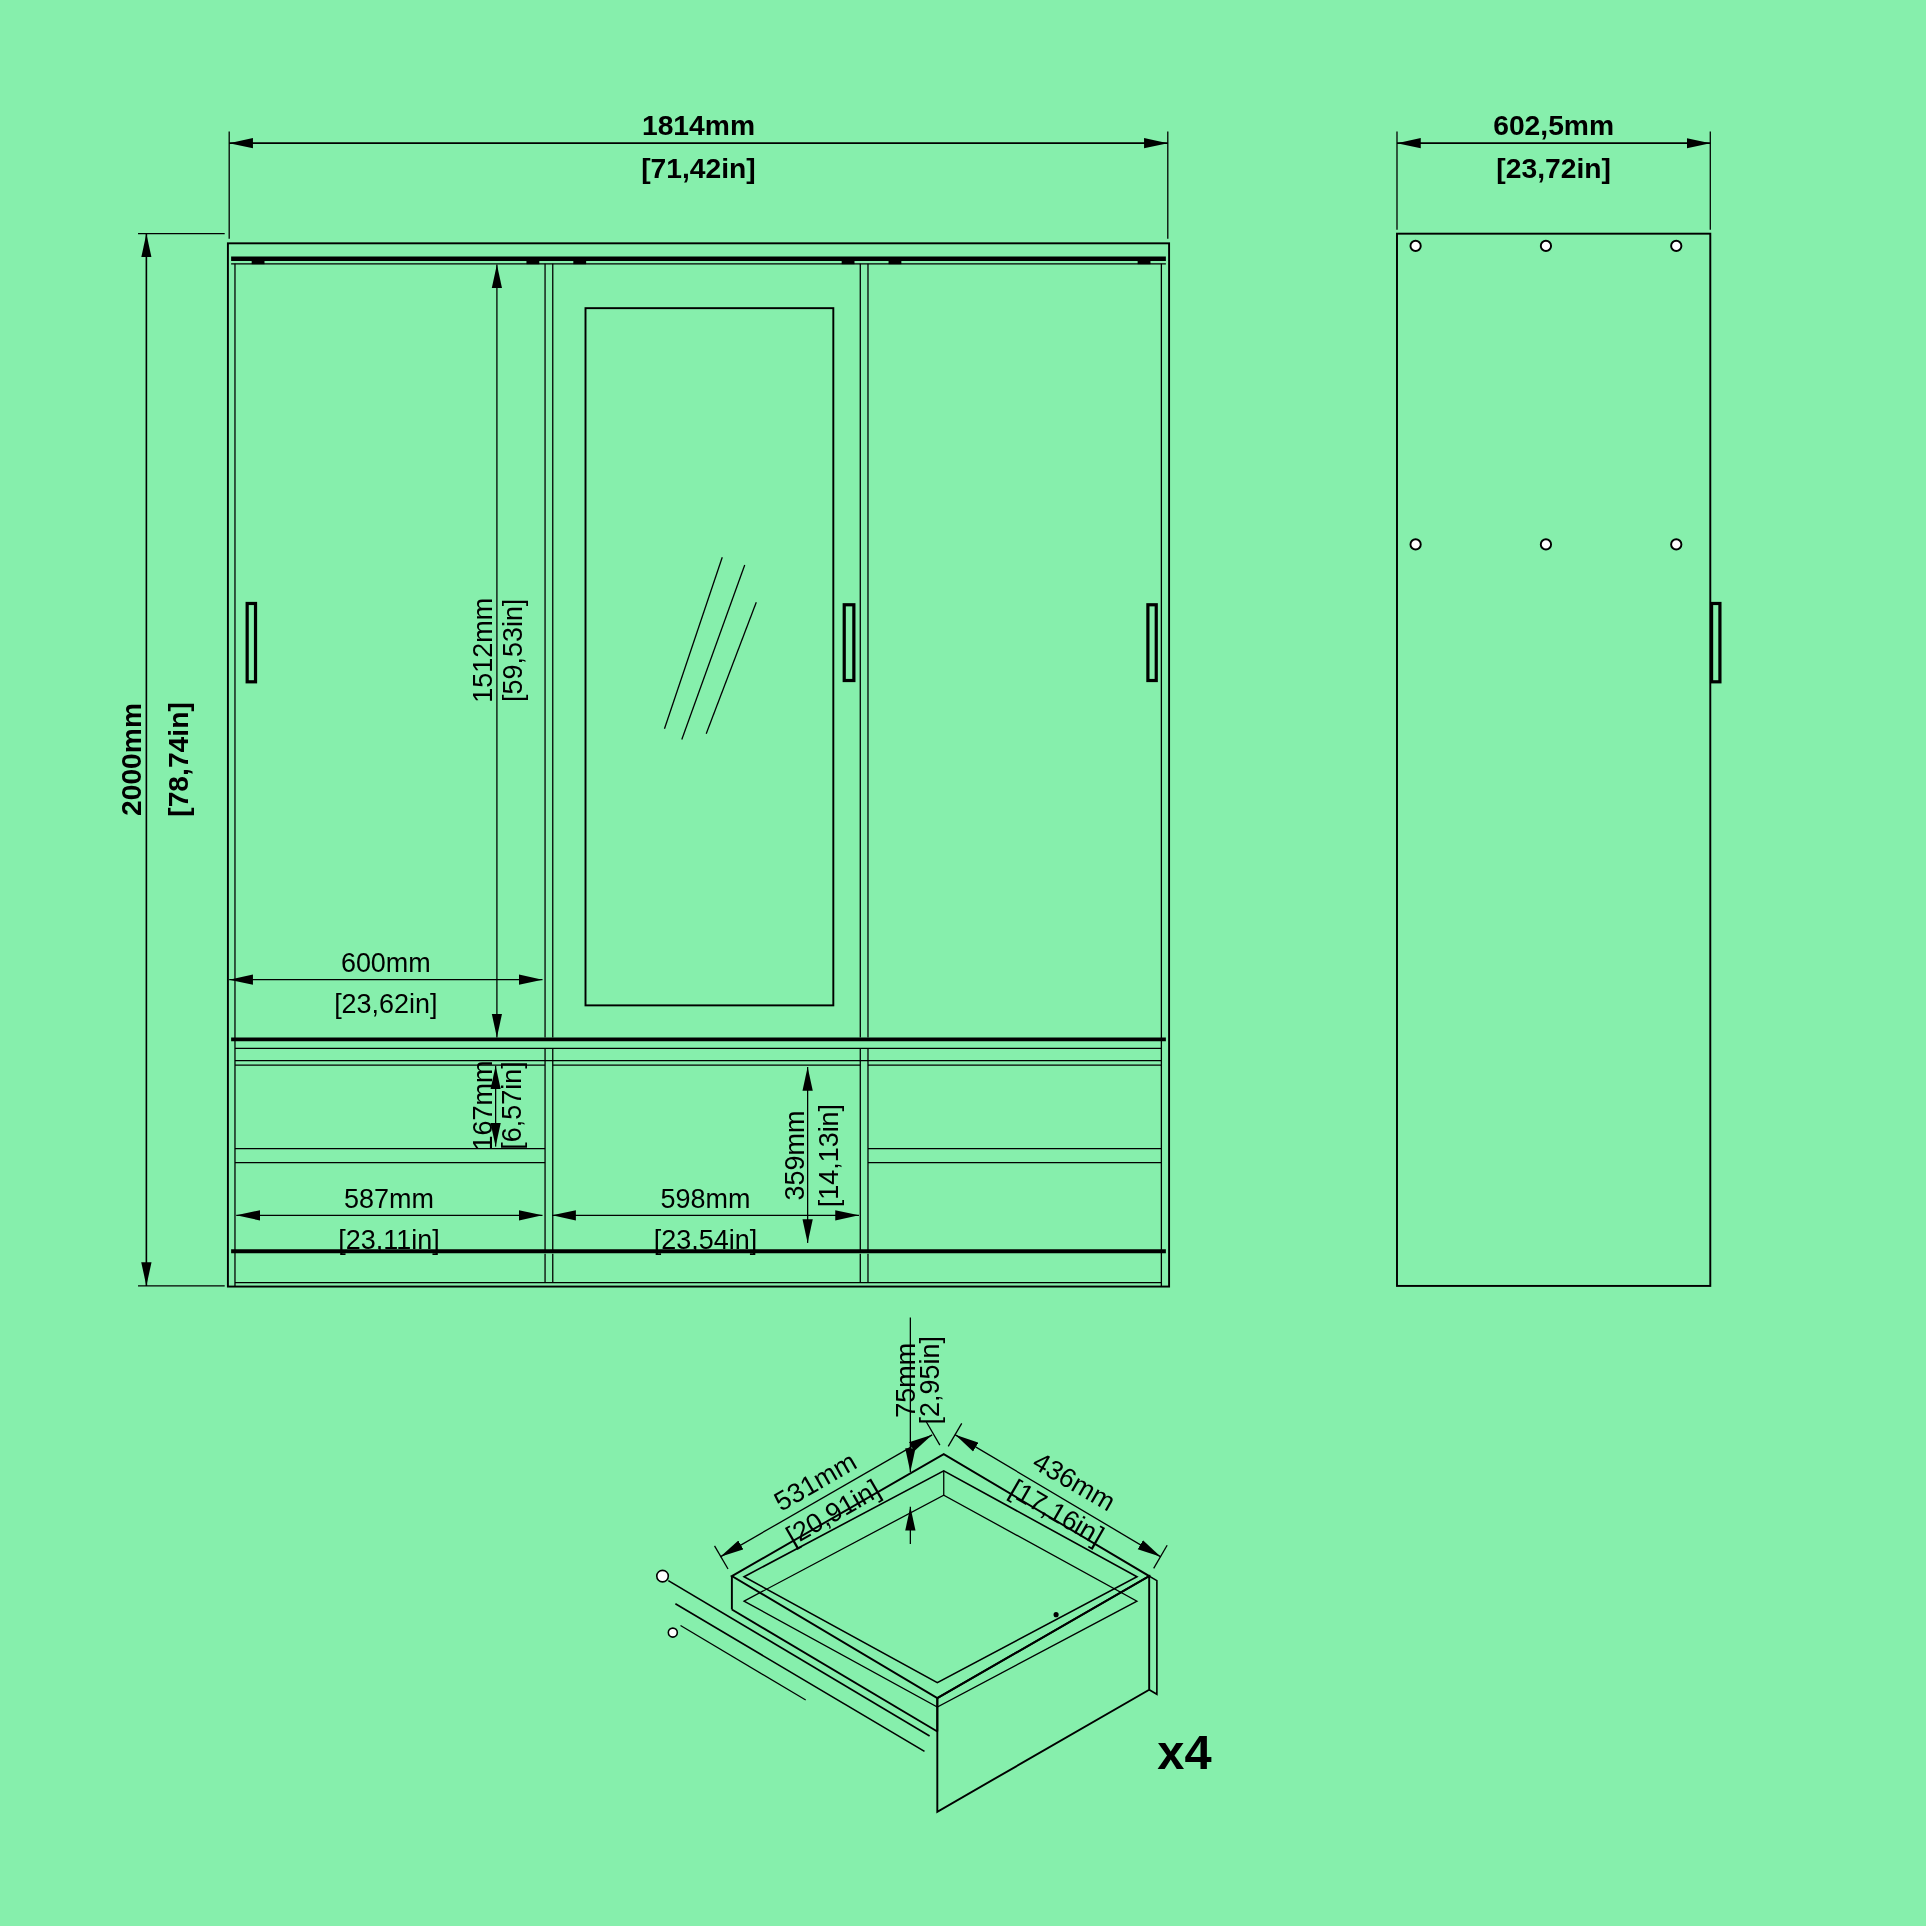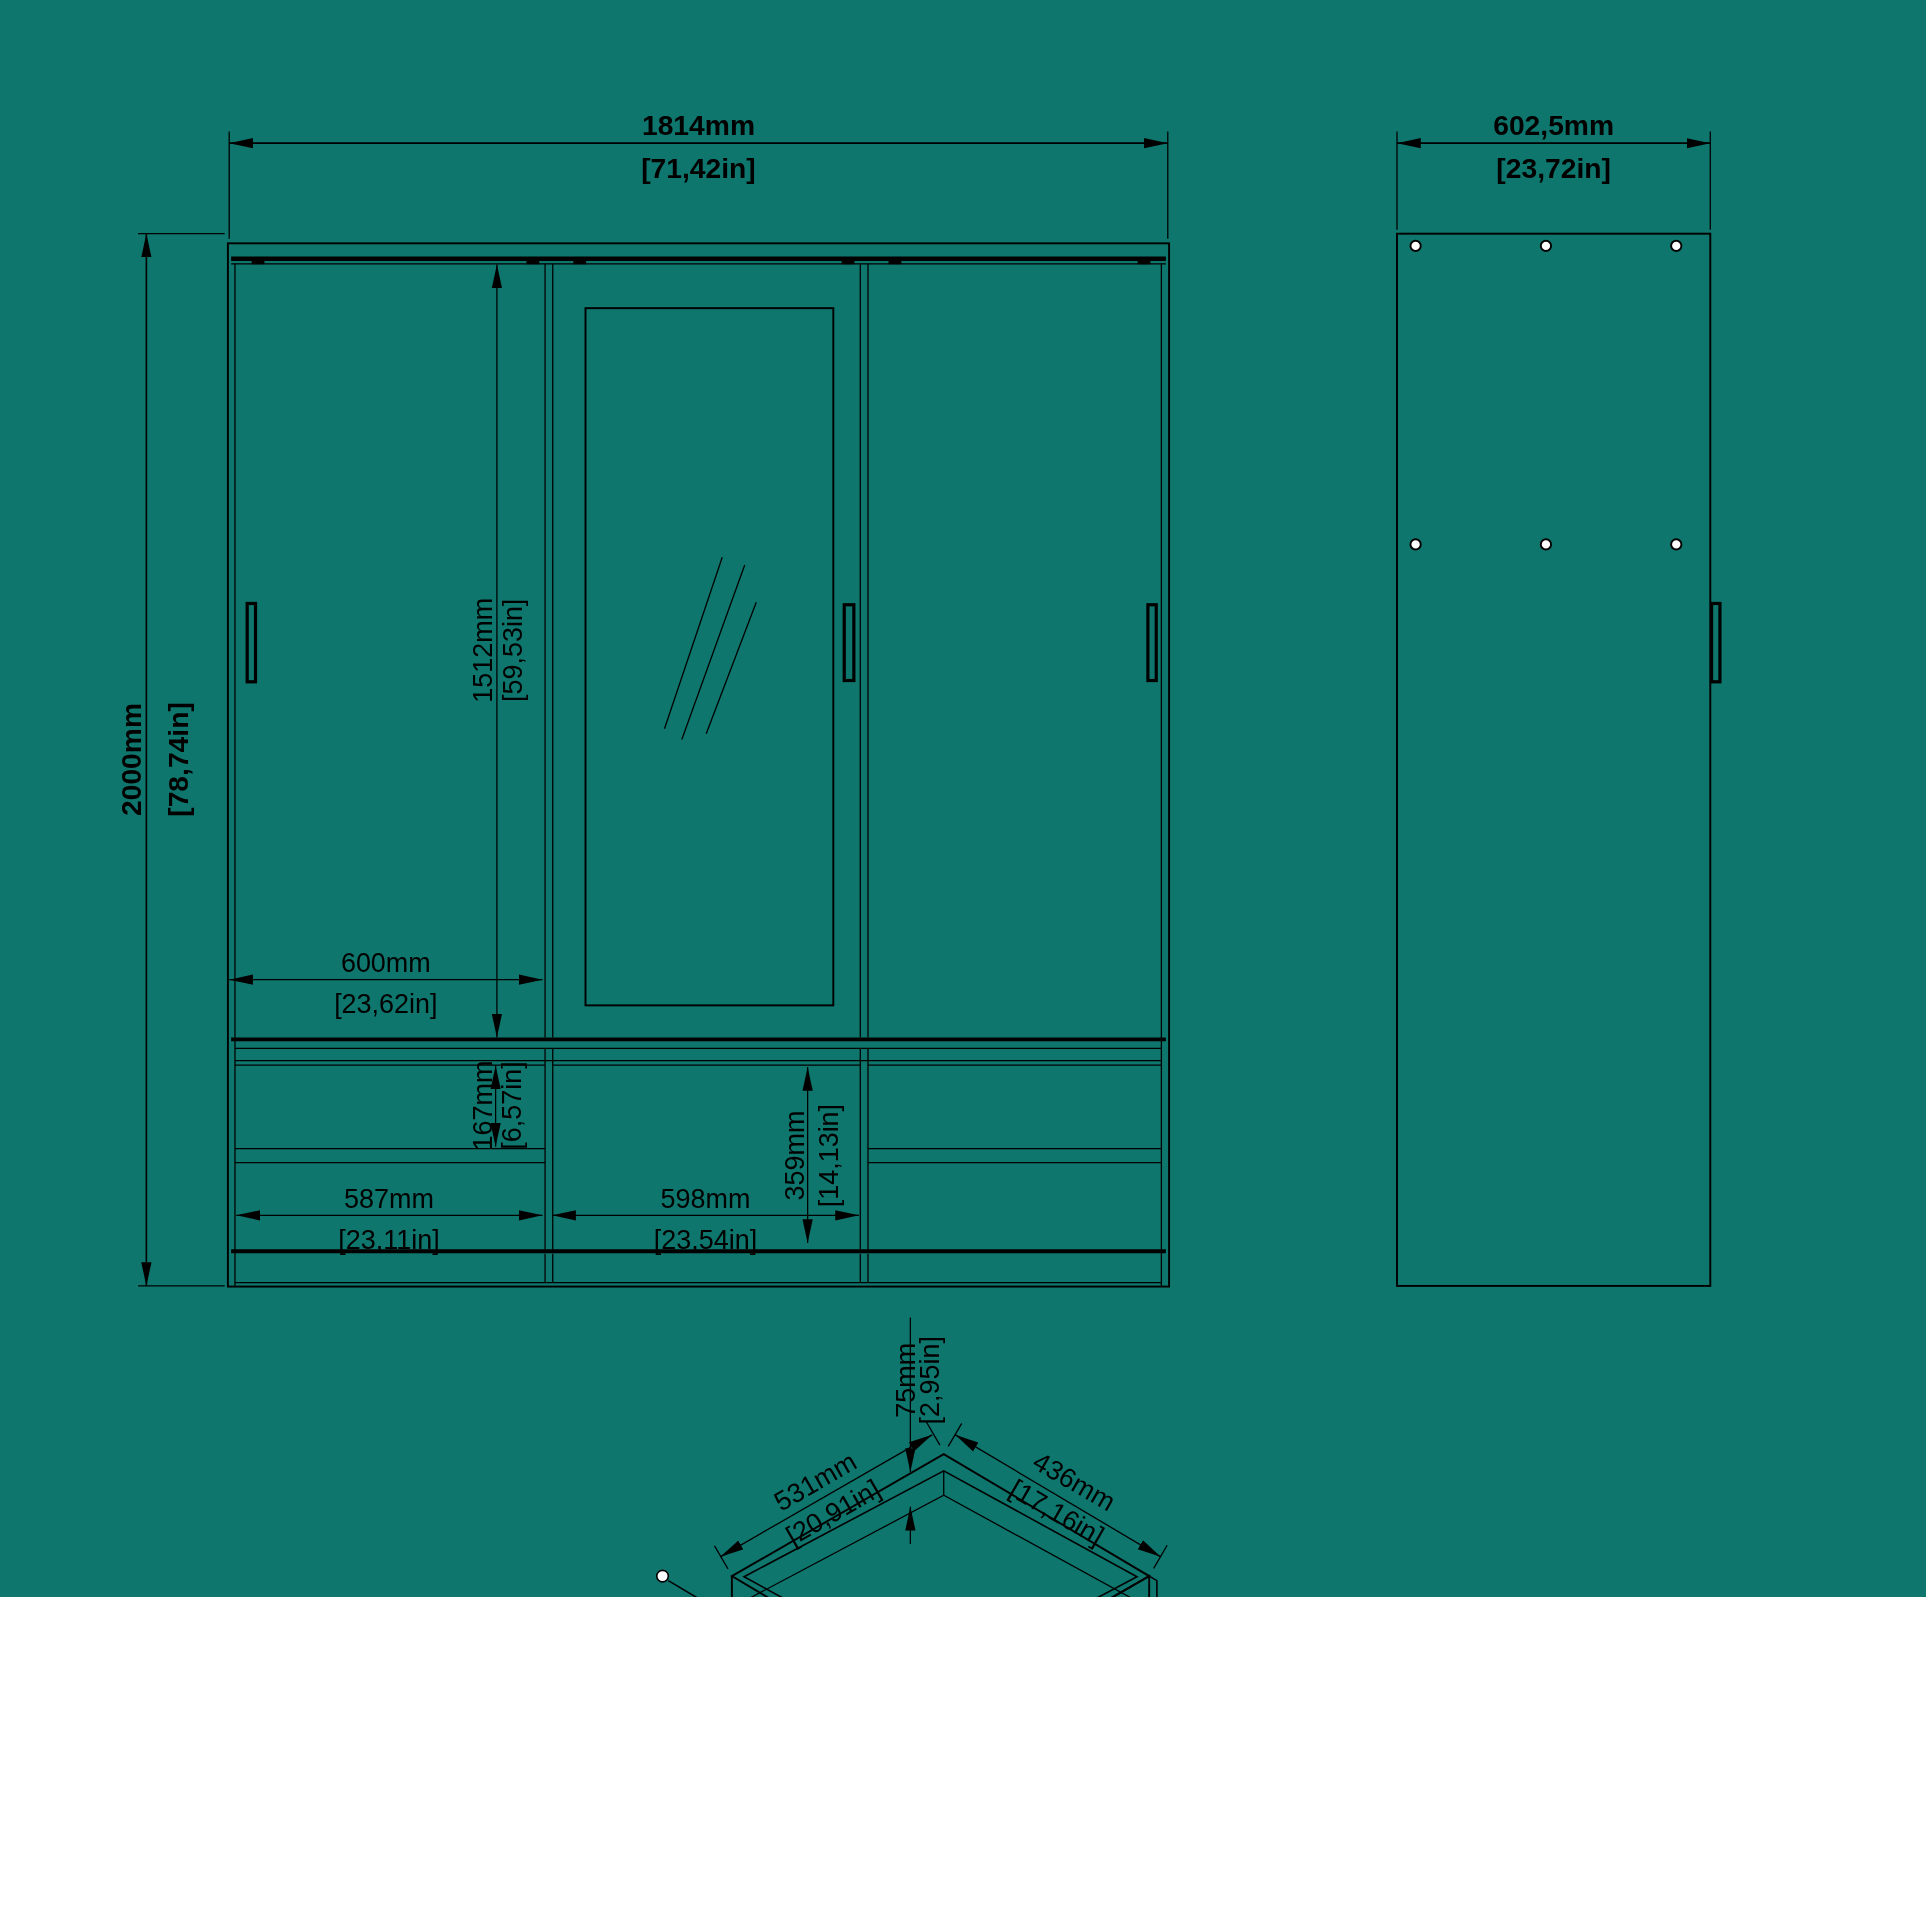--- a/index.html
+++ b/index.html
@@ -1,16 +1,16 @@
 <!DOCTYPE html>
 <html style="font-size:10.3px"><head>
 <meta charset="utf-8">
 <style>
   html,body{margin:0;padding:0;background:#ffffff;}
-  .page{width:1926px;height:1597px;background:#0f766e;position:relative;}
+  .page{width:1926px;height:1926px;background:#86efac;position:relative;}
   svg{display:block;}
   text{font-family:"Liberation Sans",sans-serif;fill:#000;font-size:42px;font-weight:normal;}
   .big{font-weight:bold;font-size:44px;}
   .qty{font-weight:bold;font-size:76px;}
   .ln{stroke:#000;fill:none;}
 </style>
 </head>
 <body>
 
 <div class="page">

